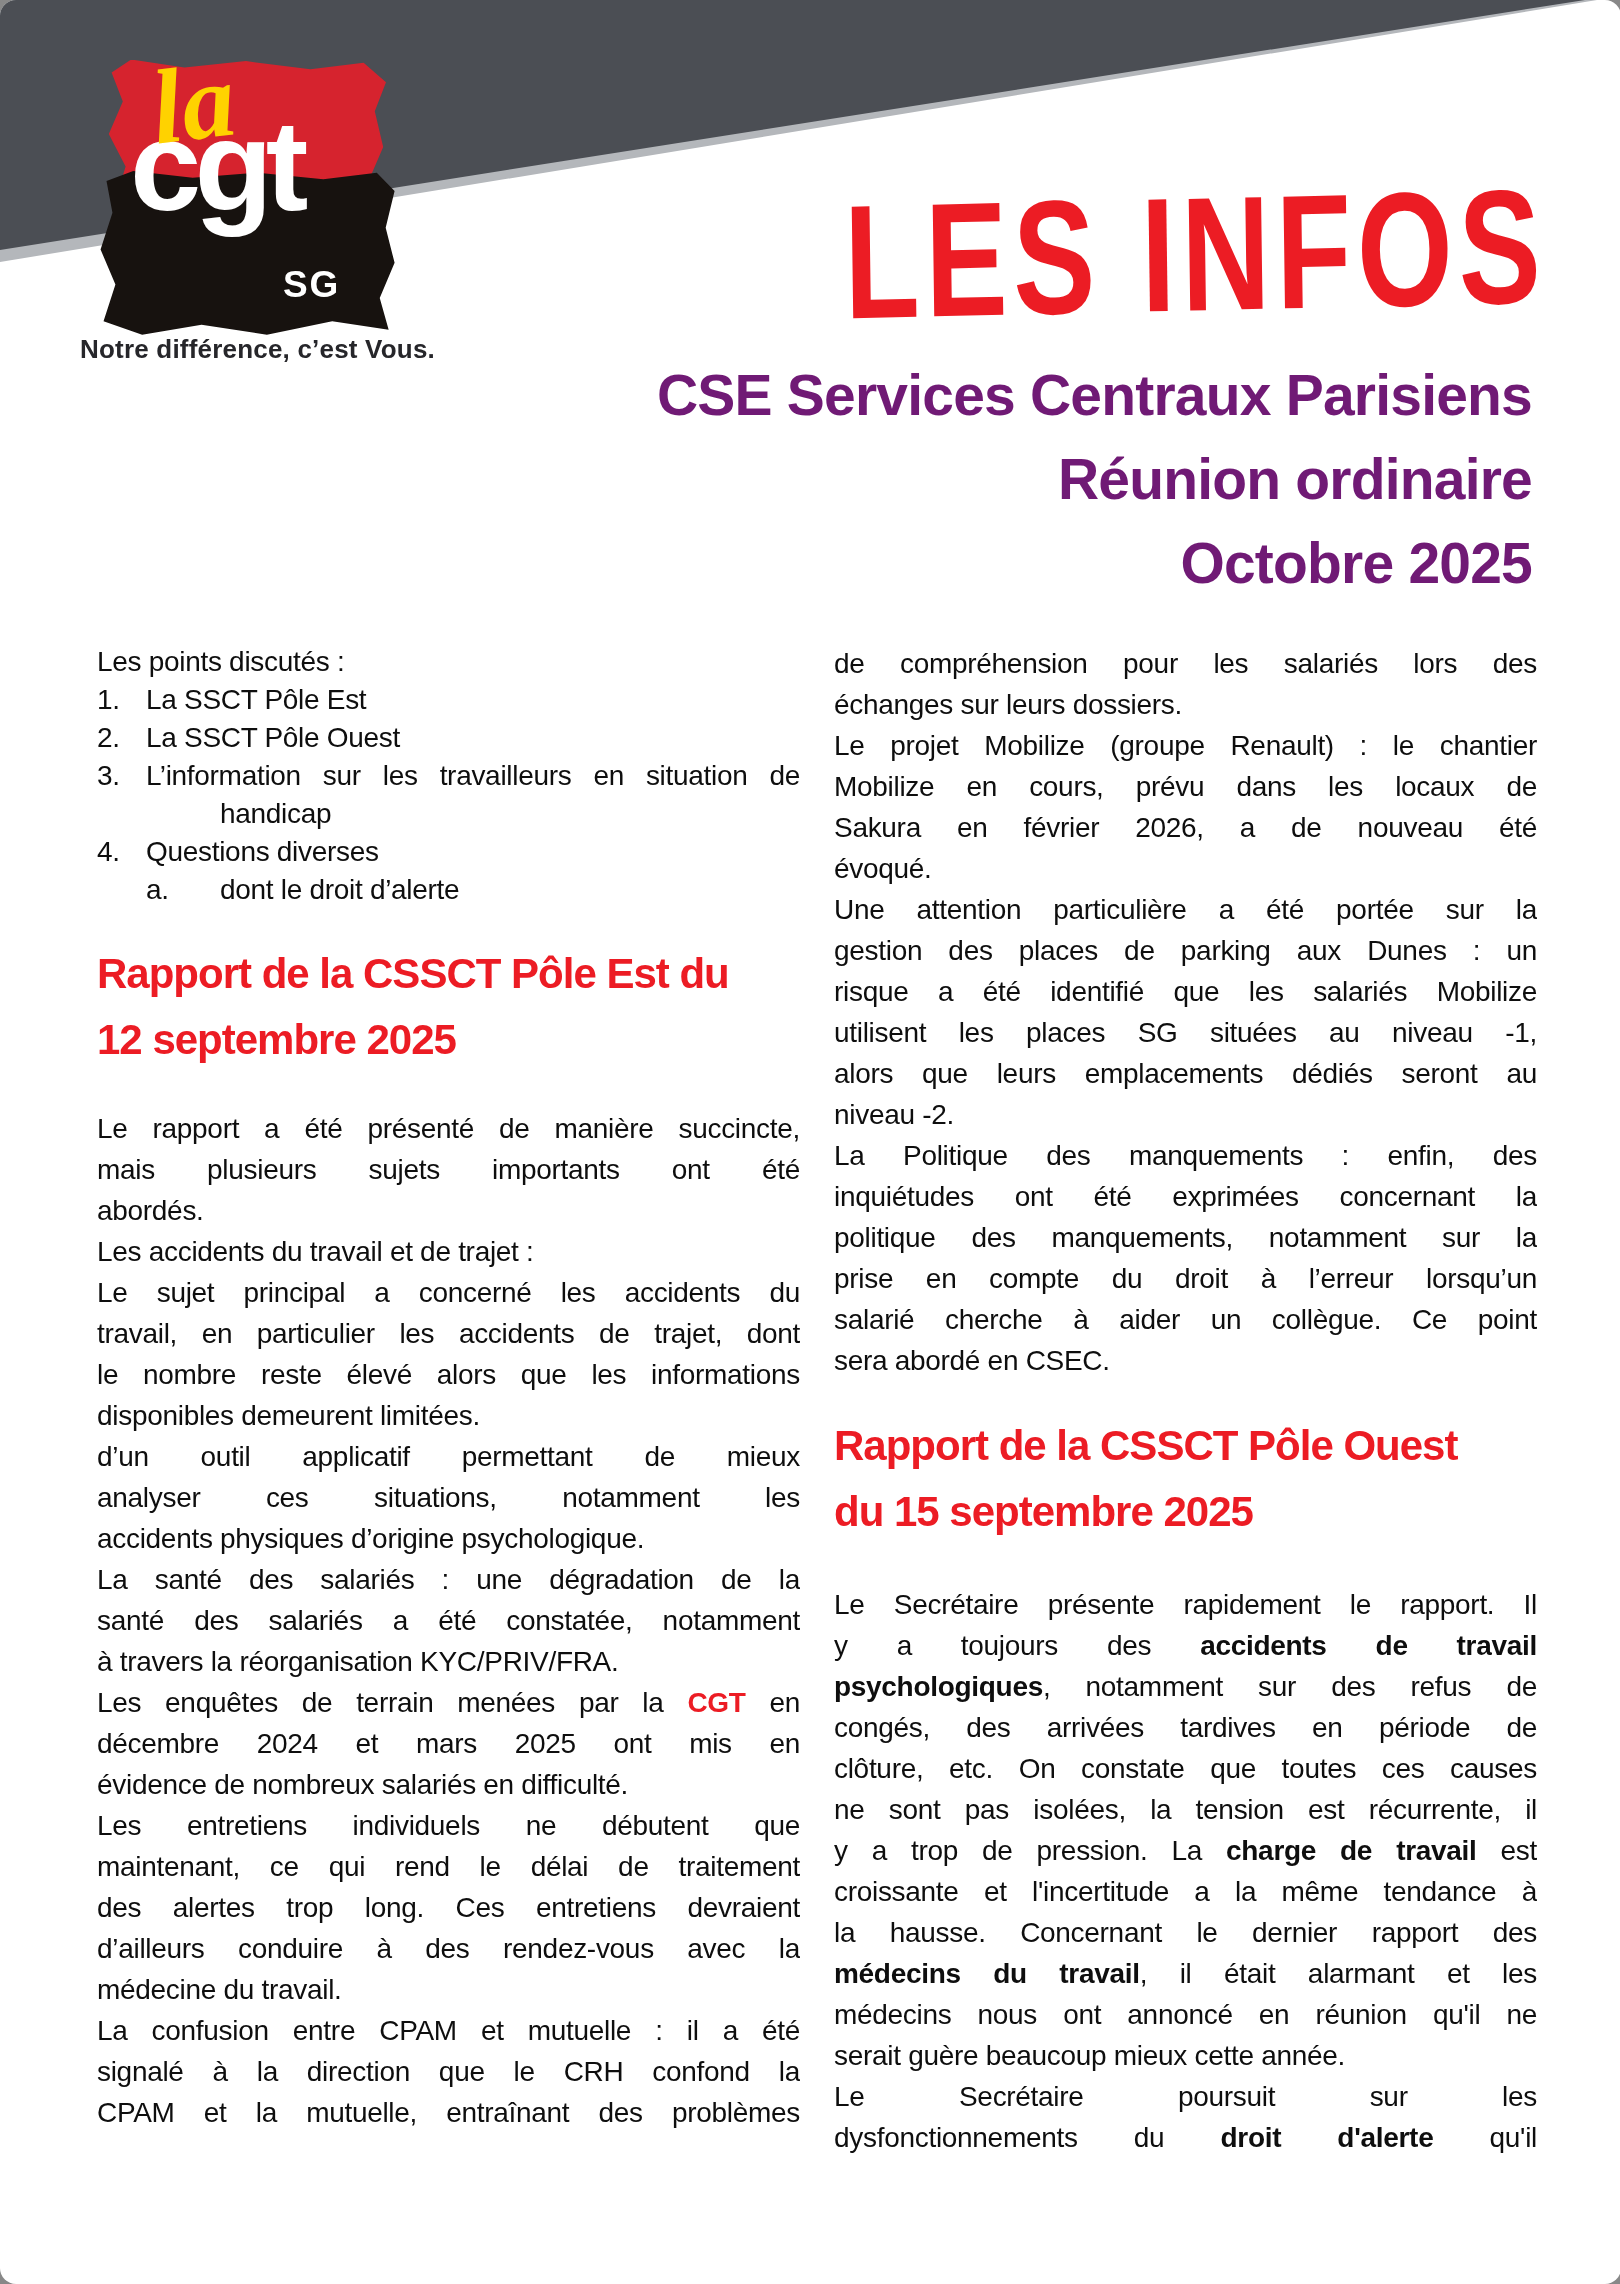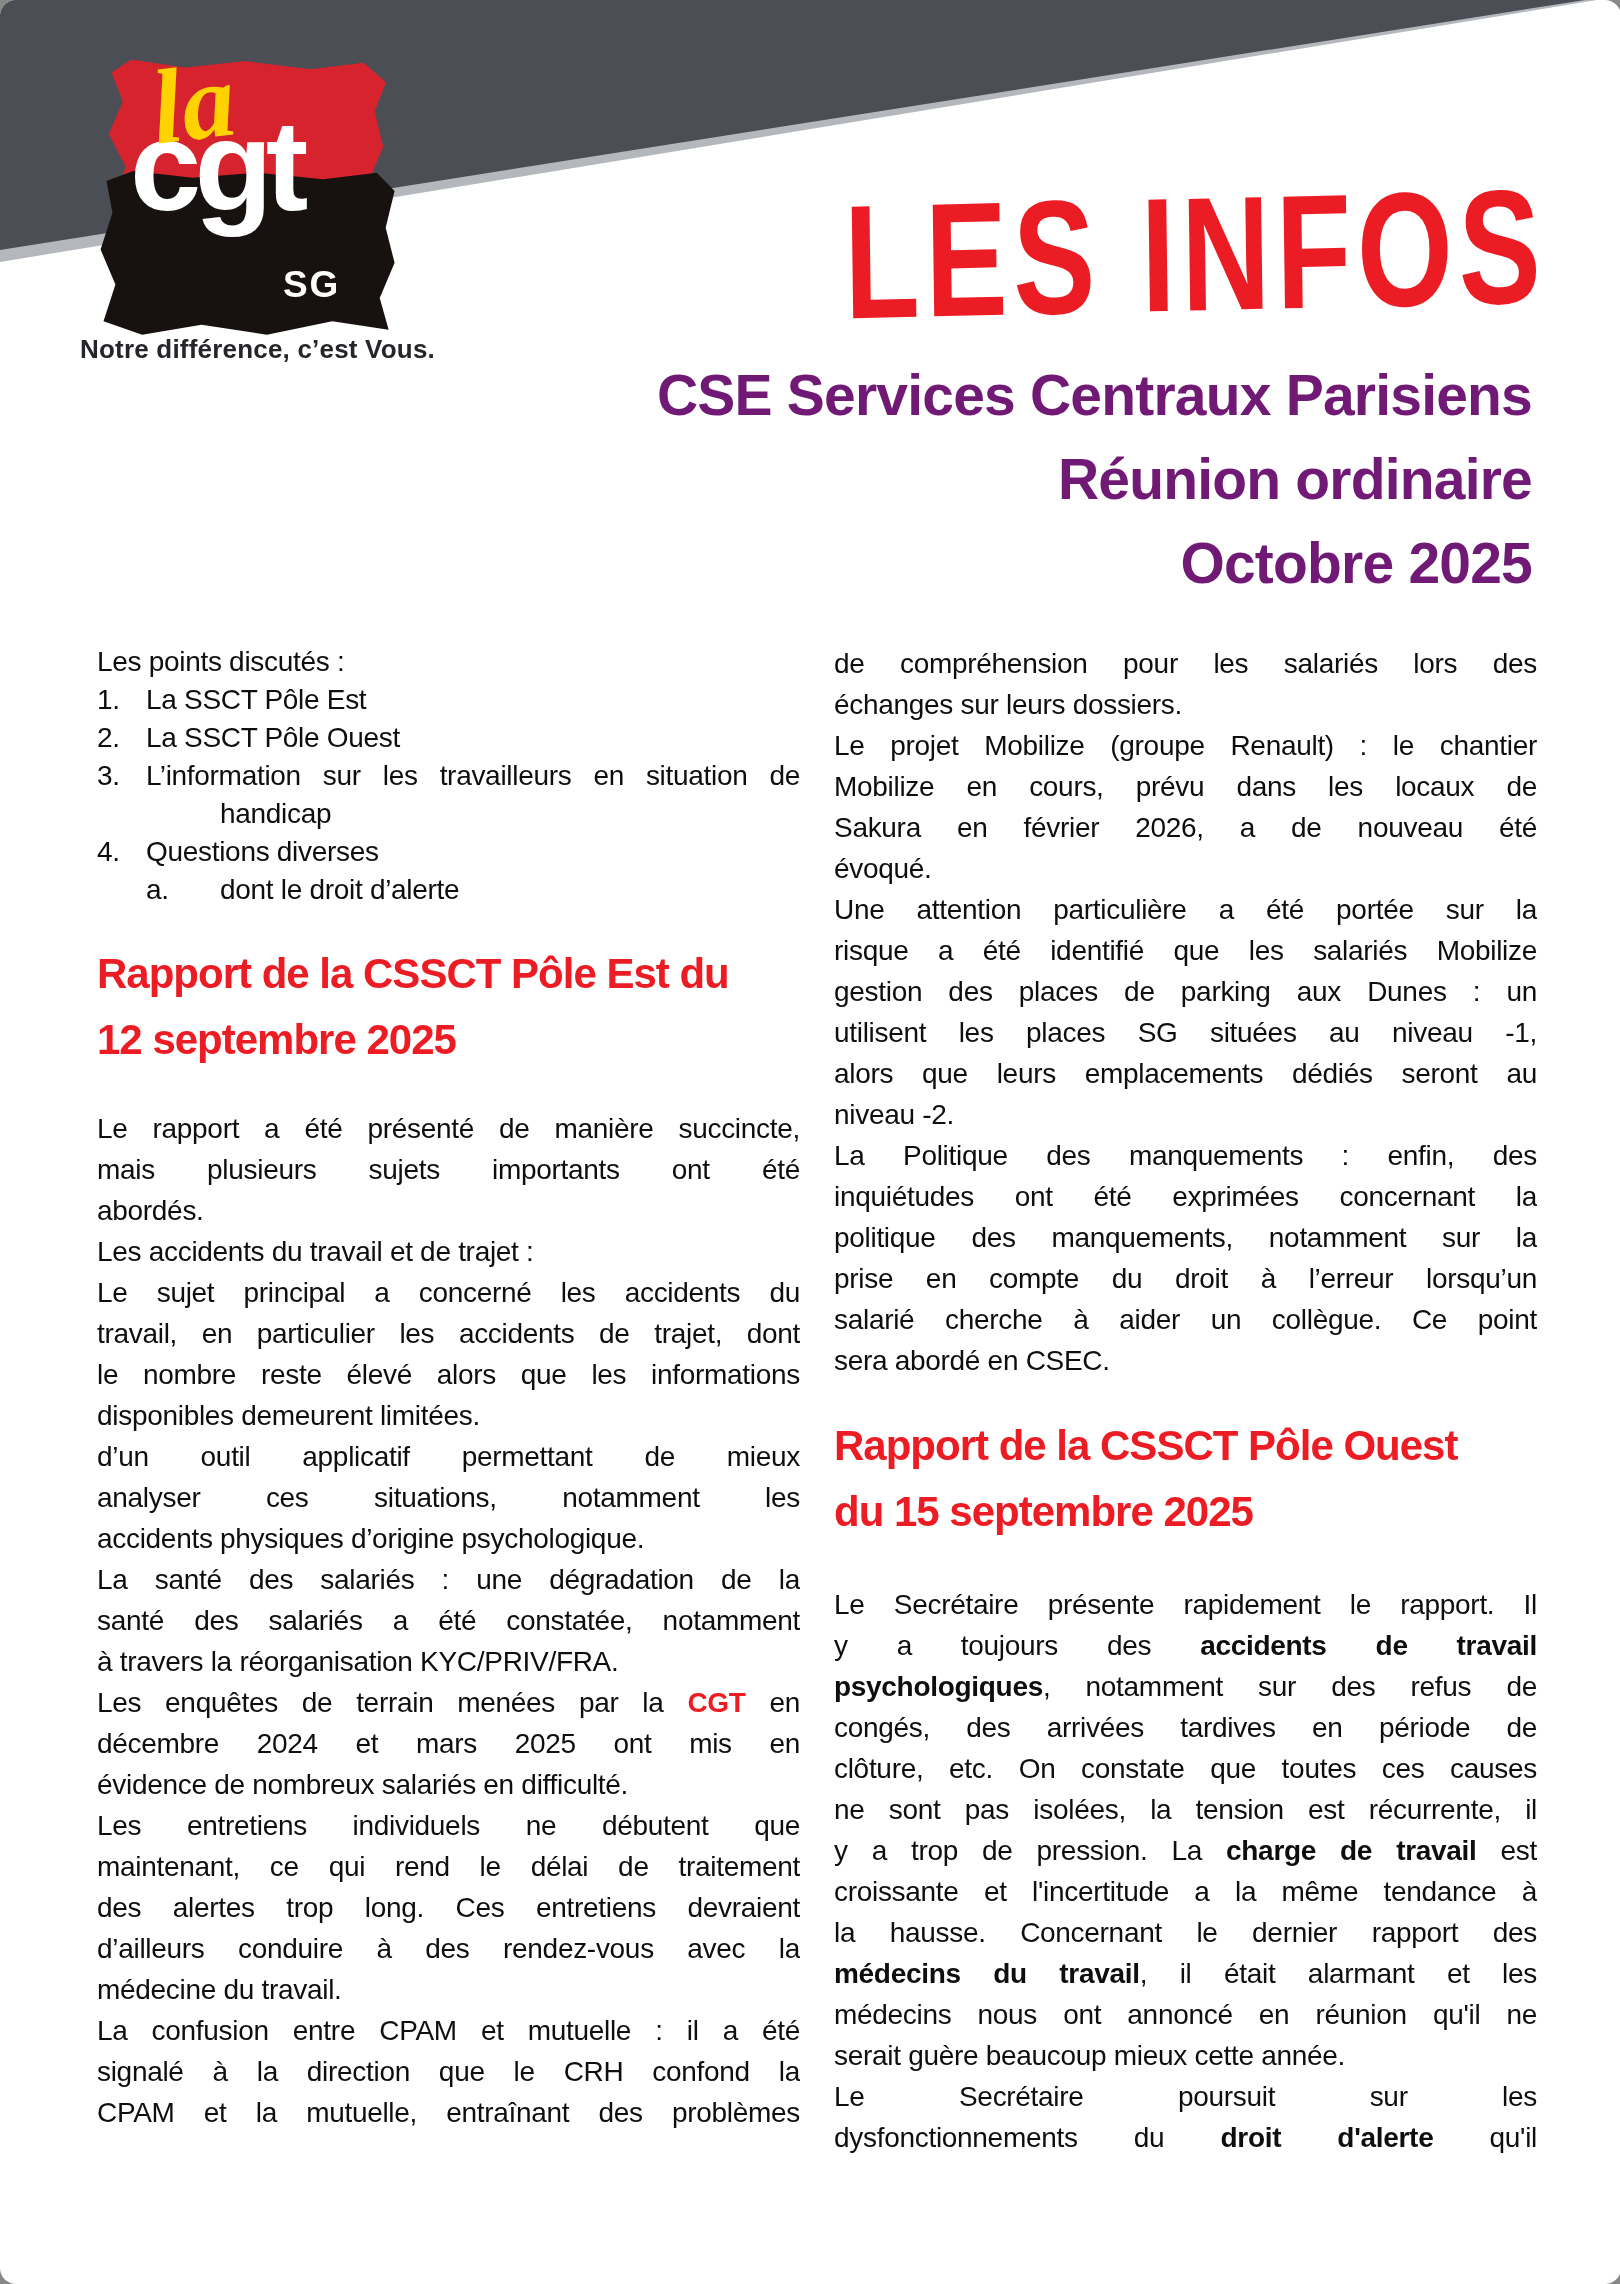--- a/index.html
+++ b/index.html
@@ -159,22 +159,22 @@
 
   <div class="col" id="col-right">
     <div>
         <div class="bline"><span>de compréhension pour les salariés lors des</span></div>
         <div class="bline end"><span>échanges sur leurs dossiers.</span></div>
         <div class="bline"><span>Le projet Mobilize (groupe Renault) : le chantier</span></div>
         <div class="bline"><span>Mobilize en cours, prévu dans les locaux de</span></div>
         <div class="bline"><span>Sakura en février 2026, a de nouveau été</span></div>
         <div class="bline end"><span>évoqué.</span></div>
         <div class="bline"><span>Une attention particulière a été portée sur la</span></div>
+        <div class="bline"><span>gestion des places de parking aux Dunes : un</span></div>
         <div class="bline"><span>risque a été identifié que les salariés Mobilize</span></div>
-        <div class="bline"><span>gestion des places de parking aux Dunes : un</span></div>
         <div class="bline"><span>utilisent les places SG situées au niveau -1,</span></div>
         <div class="bline"><span>alors que leurs emplacements dédiés seront au</span></div>
         <div class="bline end"><span>niveau -2.</span></div>
         <div class="bline"><span>La Politique des manquements : enfin, des</span></div>
         <div class="bline"><span>inquiétudes ont été exprimées concernant la</span></div>
         <div class="bline"><span>politique des manquements, notamment sur la</span></div>
         <div class="bline"><span>prise en compte du droit à l’erreur lorsqu’un</span></div>
         <div class="bline"><span>salarié cherche à aider un collègue. Ce point</span></div>
         <div class="bline end"><span>sera abordé en CSEC.</span></div>
       </div>

